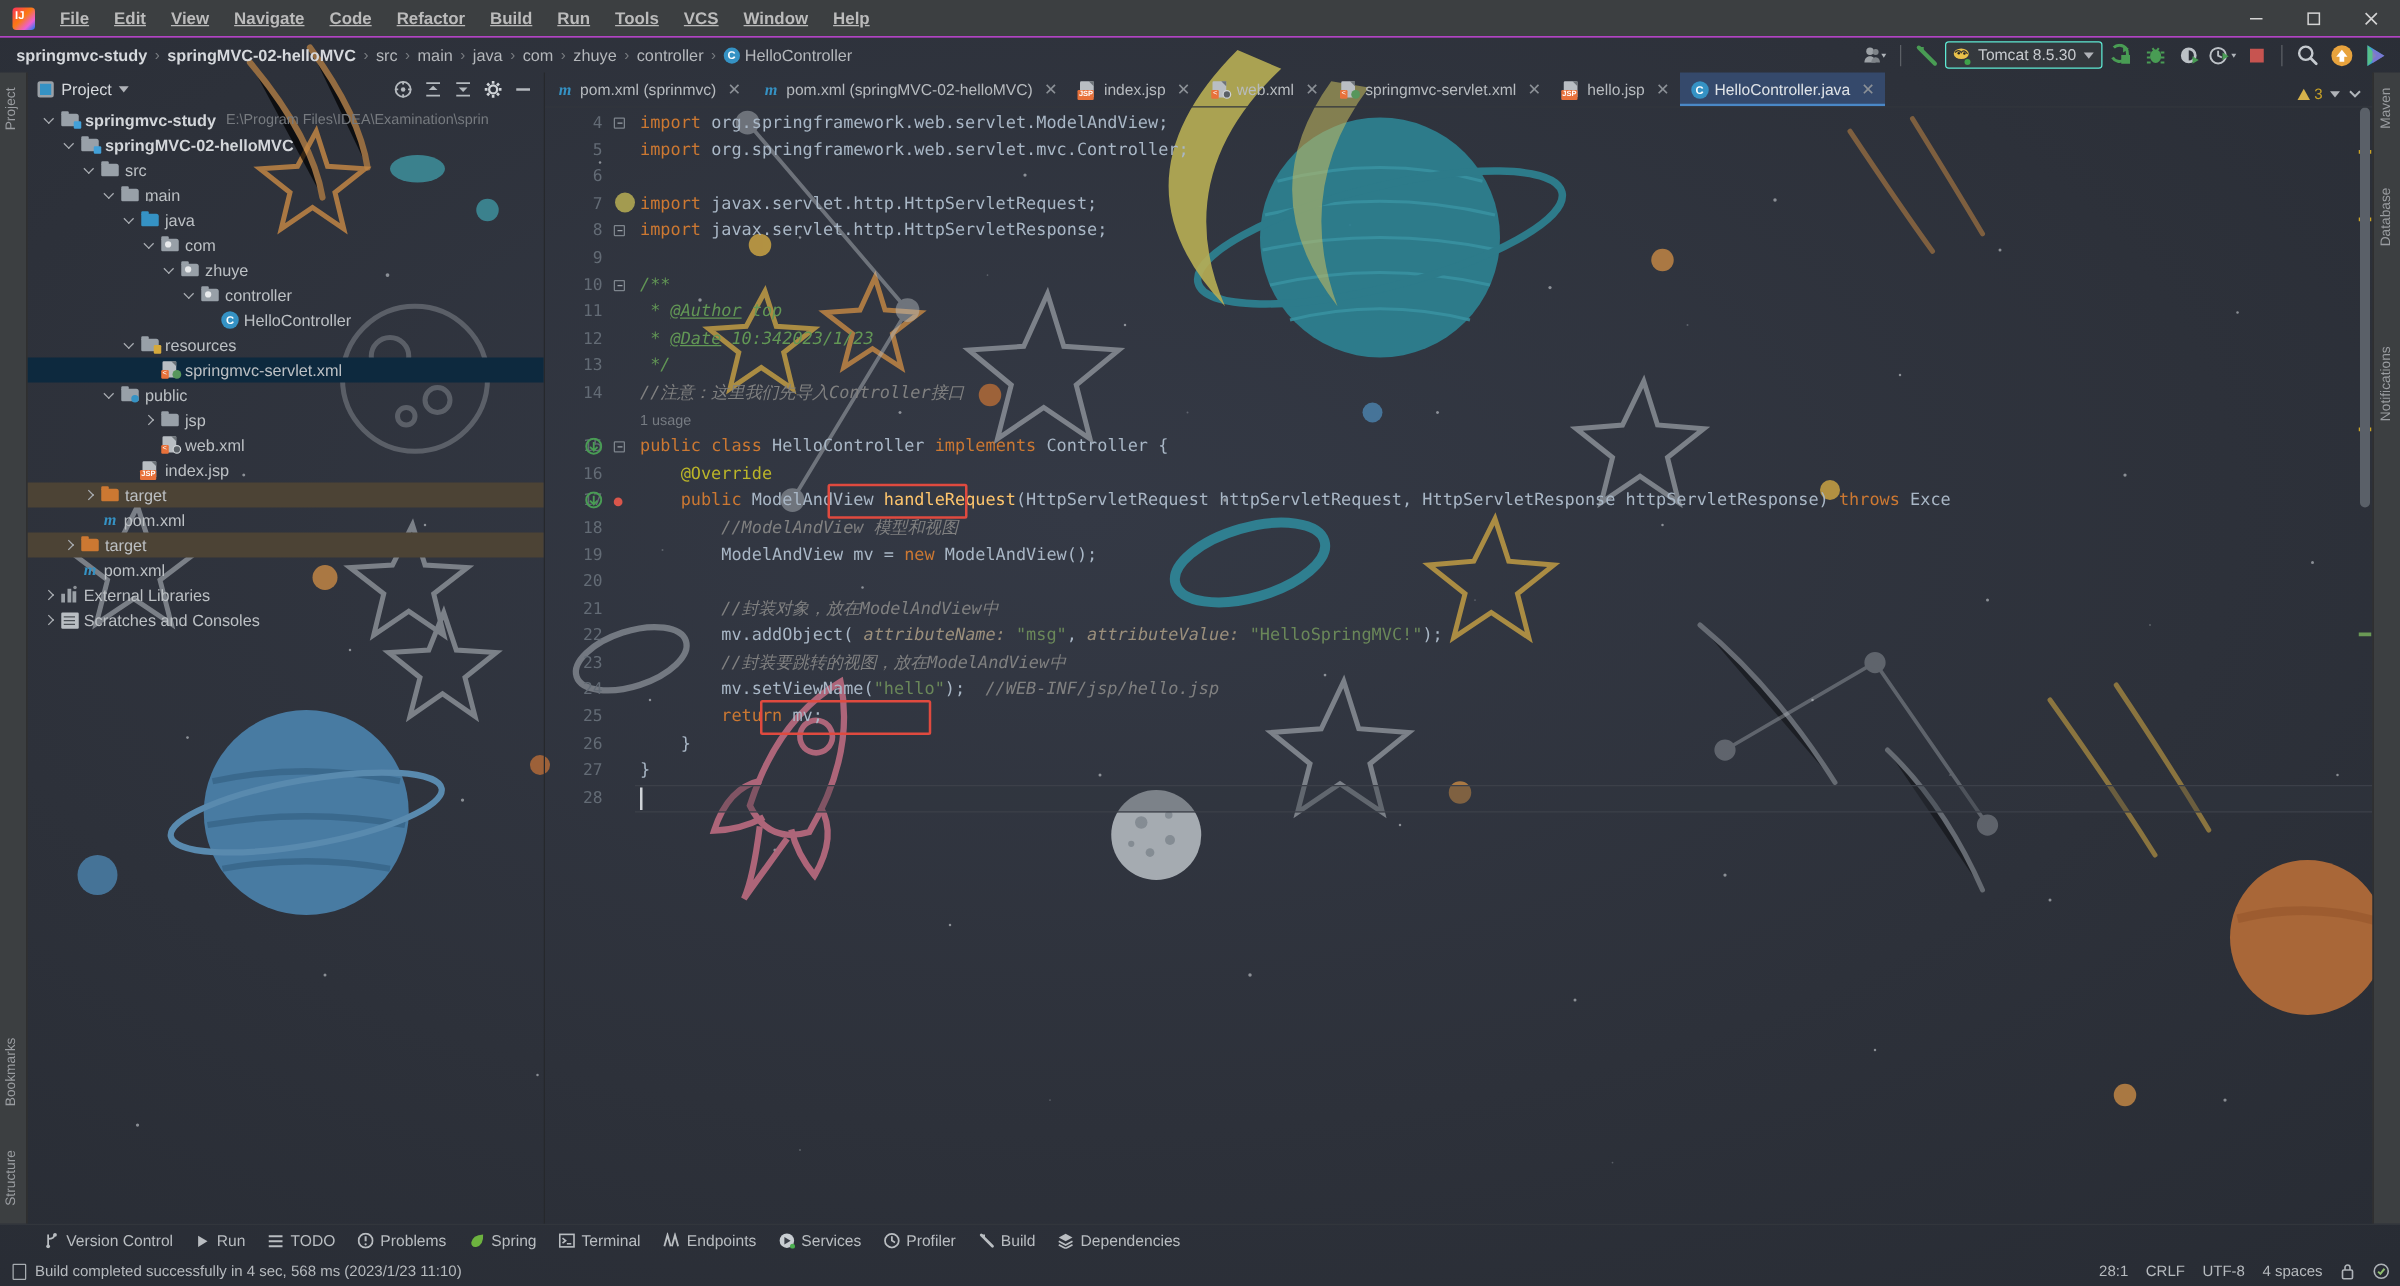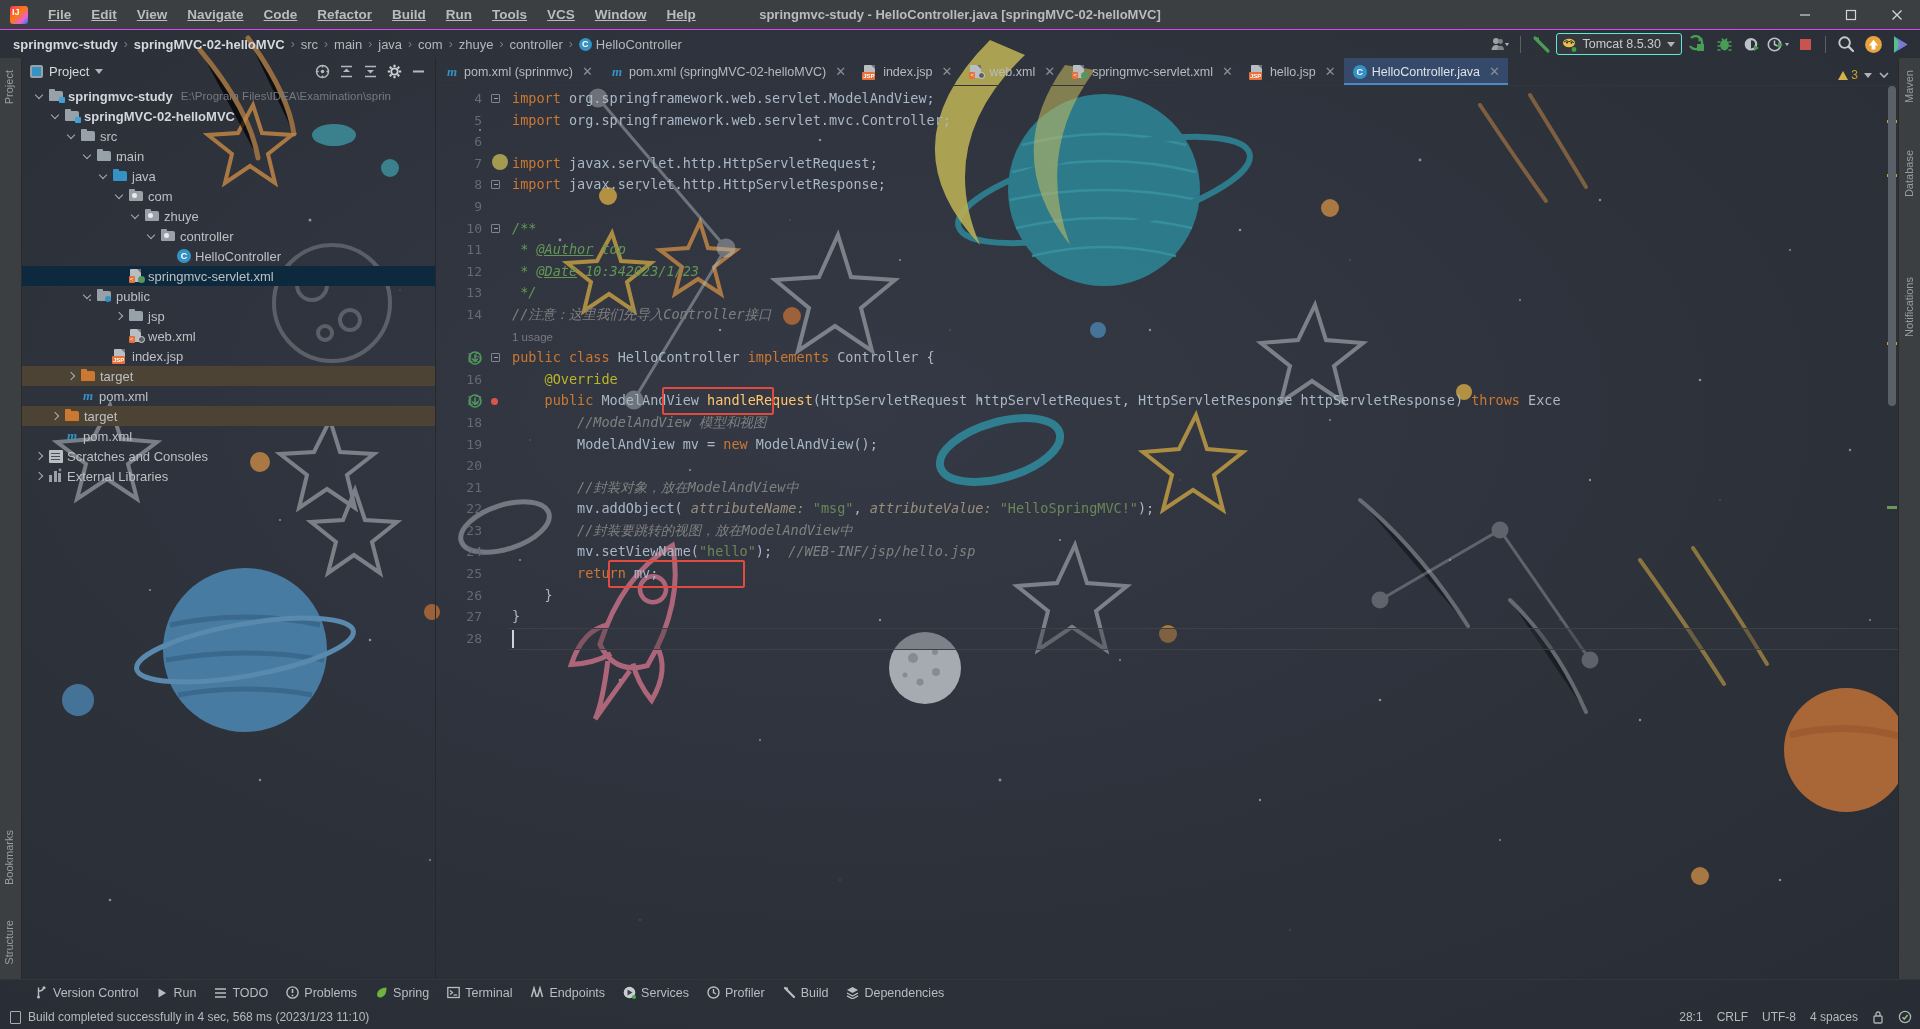--- a/index.html
+++ b/index.html
@@ -559,21 +559,20 @@
       <div class="menu-item"><u>Navigate</u></div>
       <div class="menu-item"><u>Code</u></div>
       <div class="menu-item"><u>Refactor</u></div>
       <div class="menu-item"><u>Build</u></div>
       <div class="menu-item"><u>Run</u></div>
       <div class="menu-item"><u>Tools</u></div>
       <div class="menu-item"><u>VCS</u></div>
       <div class="menu-item"><u>Window</u></div>
       <div class="menu-item"><u>Help</u></div>
     </div>
-    <div class="win-title">springmvc-study - HelloController.java [springMVC-02-helloMVC]</div>
     <div class="win-buttons">
       <div class="win-btn">
         <svg width="12" height="12" viewBox="0 0 12 12">
             <path d="M1 6h10" stroke="#d4d4d4" stroke-width="1.2"></path>
           </svg>
       </div>
       <div class="win-btn">
         <svg width="12" height="12" viewBox="0 0 12 12">
             <rect x="1.5" y="1.5" width="9" height="9" fill="none" stroke="#d4d4d4" stroke-width="1.2"></rect>
           </svg>
@@ -809,20 +808,28 @@
               <span class="fld"></span>
               <span class="badge-pkg"></span>
             </span>
             <span class="tlabel">controller</span>
           </div>
           <div class="trow" style="padding-left: 140px;">
             <span class="arrow none"></span>
             <span class="c-circle">C</span>
             <span class="tlabel">HelloController</span>
           </div>
+          <div class="trow" style="padding-left: 76px;">
+            <span class="arrow down"></span>
+            <span class="ico">
+              <span class="fld"></span>
+              <span class="badge-res"></span>
+            </span>
+            <span class="tlabel">resources</span>
+          </div>
           <div class="trow sel" style="padding-left: 92px;">
             <span class="arrow none"></span>
             <span class="ico">
               <span class="jfile"></span>
               <span class="tag-xml">&lt;</span>
               <span class="dot-green"></span>
             </span>
             <span class="tlabel">springmvc-servlet.xml</span>
           </div>
           <div class="trow" style="padding-left: 60px;">
@@ -873,34 +880,34 @@
             <span class="arrow right"></span>
             <span class="ico">
               <span class="fld orange"></span>
             </span>
             <span class="tlabel">target</span>
           </div>
           <div class="trow" style="padding-left: 28px;">
             <span class="arrow none"></span>
             <span class="m-ico">m</span>
             <span class="tlabel">pom.xml</span>
-          </div>
-          <div class="trow" style="padding-left: 12px;">
-            <span class="arrow right"></span>
-            <span class="scratch-ico"></span>
-            <span class="tlabel">Scratches and Consoles</span>
           </div>
           <div class="trow" style="padding-left: 12px;">
             <span class="arrow right"></span>
             <span class="bars-ico">
               <i style="left:0;height:7px"></i>
               <i style="left:4.5px;height:11px"></i>
               <i style="left:9px;height:9px"></i>
             </span>
             <span class="tlabel">External Libraries</span>
+          </div>
+          <div class="trow" style="padding-left: 12px;">
+            <span class="arrow right"></span>
+            <span class="scratch-ico"></span>
+            <span class="tlabel">Scratches and Consoles</span>
           </div>
         </div>
     </div>
 
     <div class="editor-area">
       <div class="tabs-row" id="tabs-row">
         <div class="tab">
             <span class="m-ico" style="margin-left: 0px;">m</span>
             <span>pom.xml (sprinmvc)</span>
             <span class="x">✕</span>

